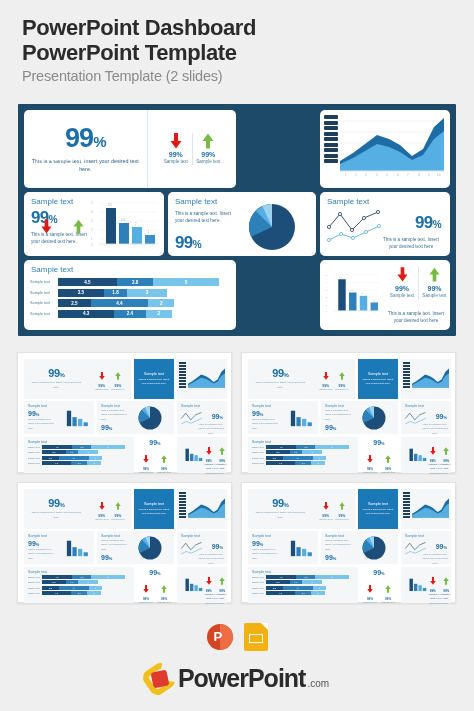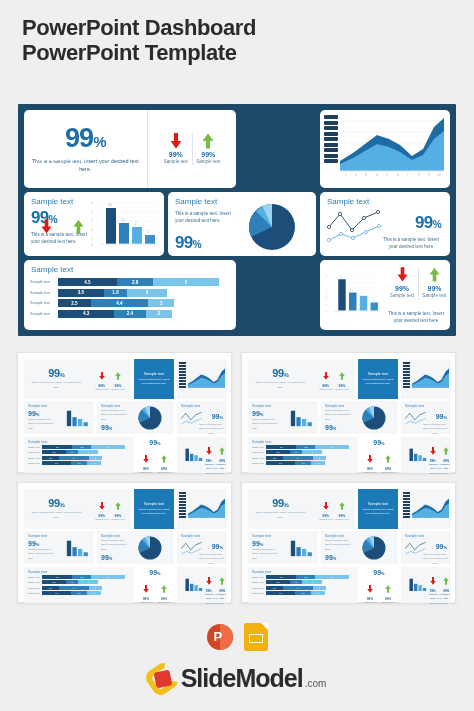--- a/index.html
+++ b/index.html
@@ -104,20 +104,21 @@
   .bcom{ font-size:10px; color:#555; align-self:flex-end; margin-bottom:4px; margin-left:-3px;}
 </style>
 </head>
 <body>
 
 <div class="header">
   <h1>
     <span>PowerPoint Dashboard</span><br>
     <span>PowerPoint Template</span>
   </h1>
+  <div class="sub">Presentation Template (2 slides)</div>
 </div>
 
 <div class="hero">
  <div class="hero-inner">
 
   <div class="card r1-kpi">
     <div class="kpi-left">
       <div class="big99">
         <span style="font-size:27px">99</span><span>%</span>
       </div>
@@ -1081,16 +1082,16 @@
       </div>
     <div class="gsl">
         <span class="scr"></span>
       </div>
   </div>
   <div class="brand">
     <div class="blogo">
       <span class="ring"></span>
         <span class="sq"></span>
     </div>
-    <div class="bname">SlideModel</div>
+    <div class="bname">PowerPoint</div>
     <div class="bcom">.com</div>
   </div>
 </div>
 
 </body></html>

